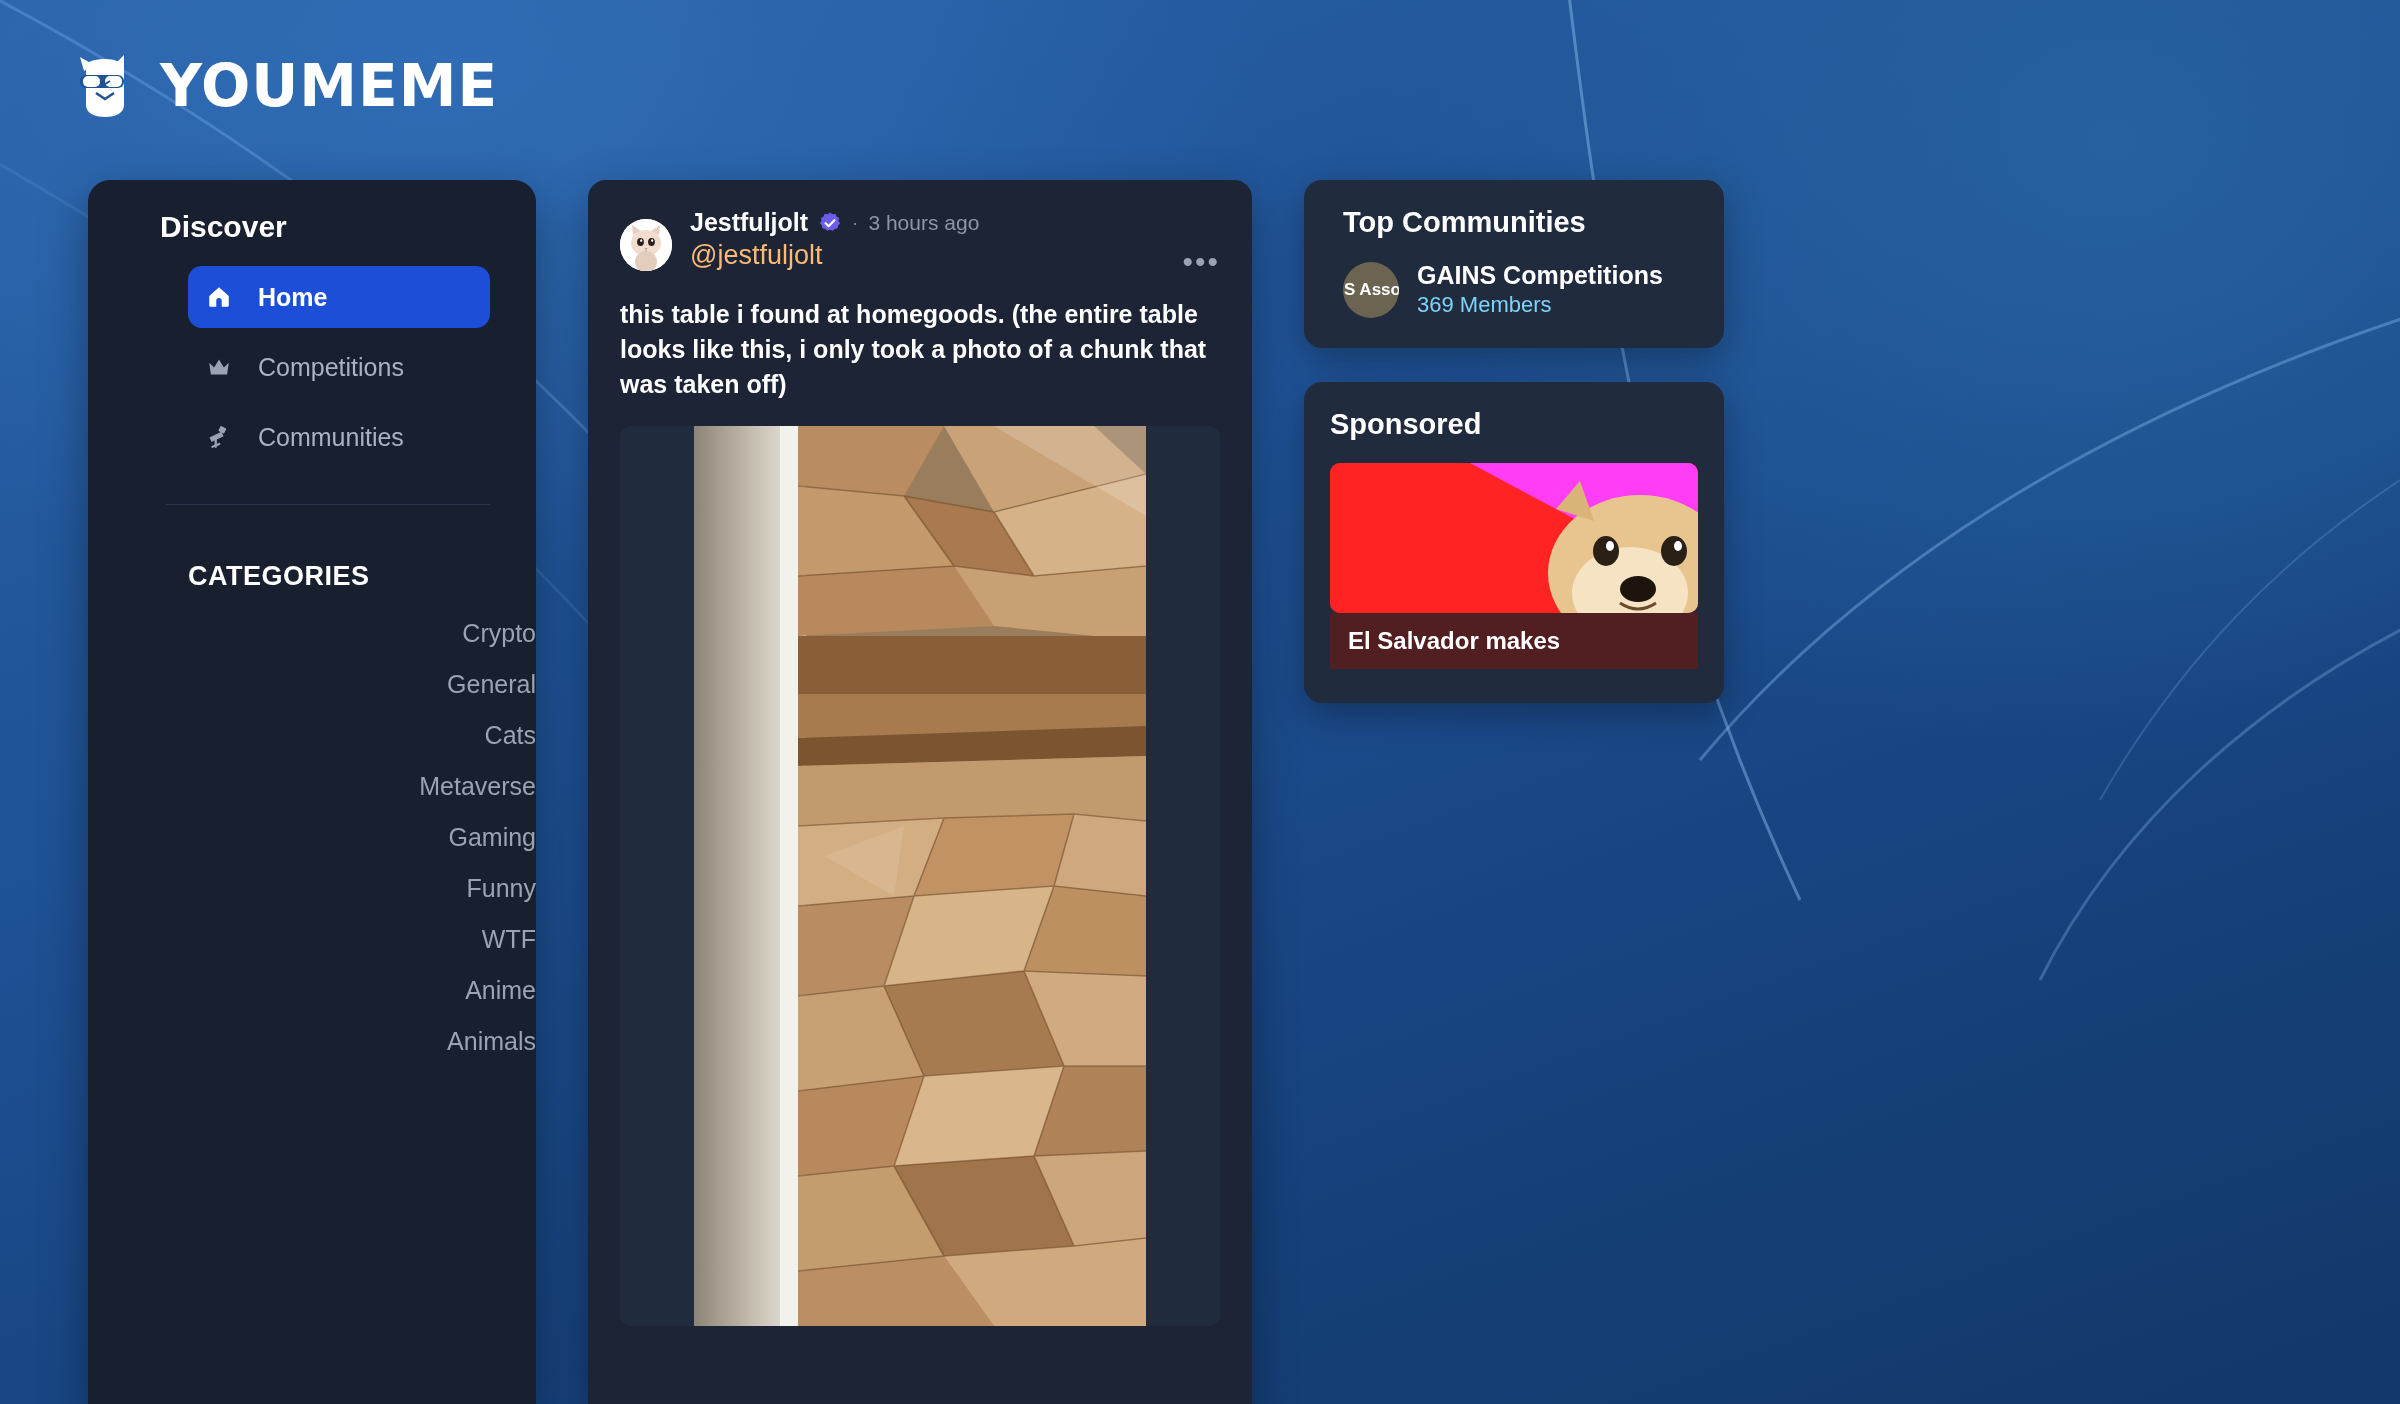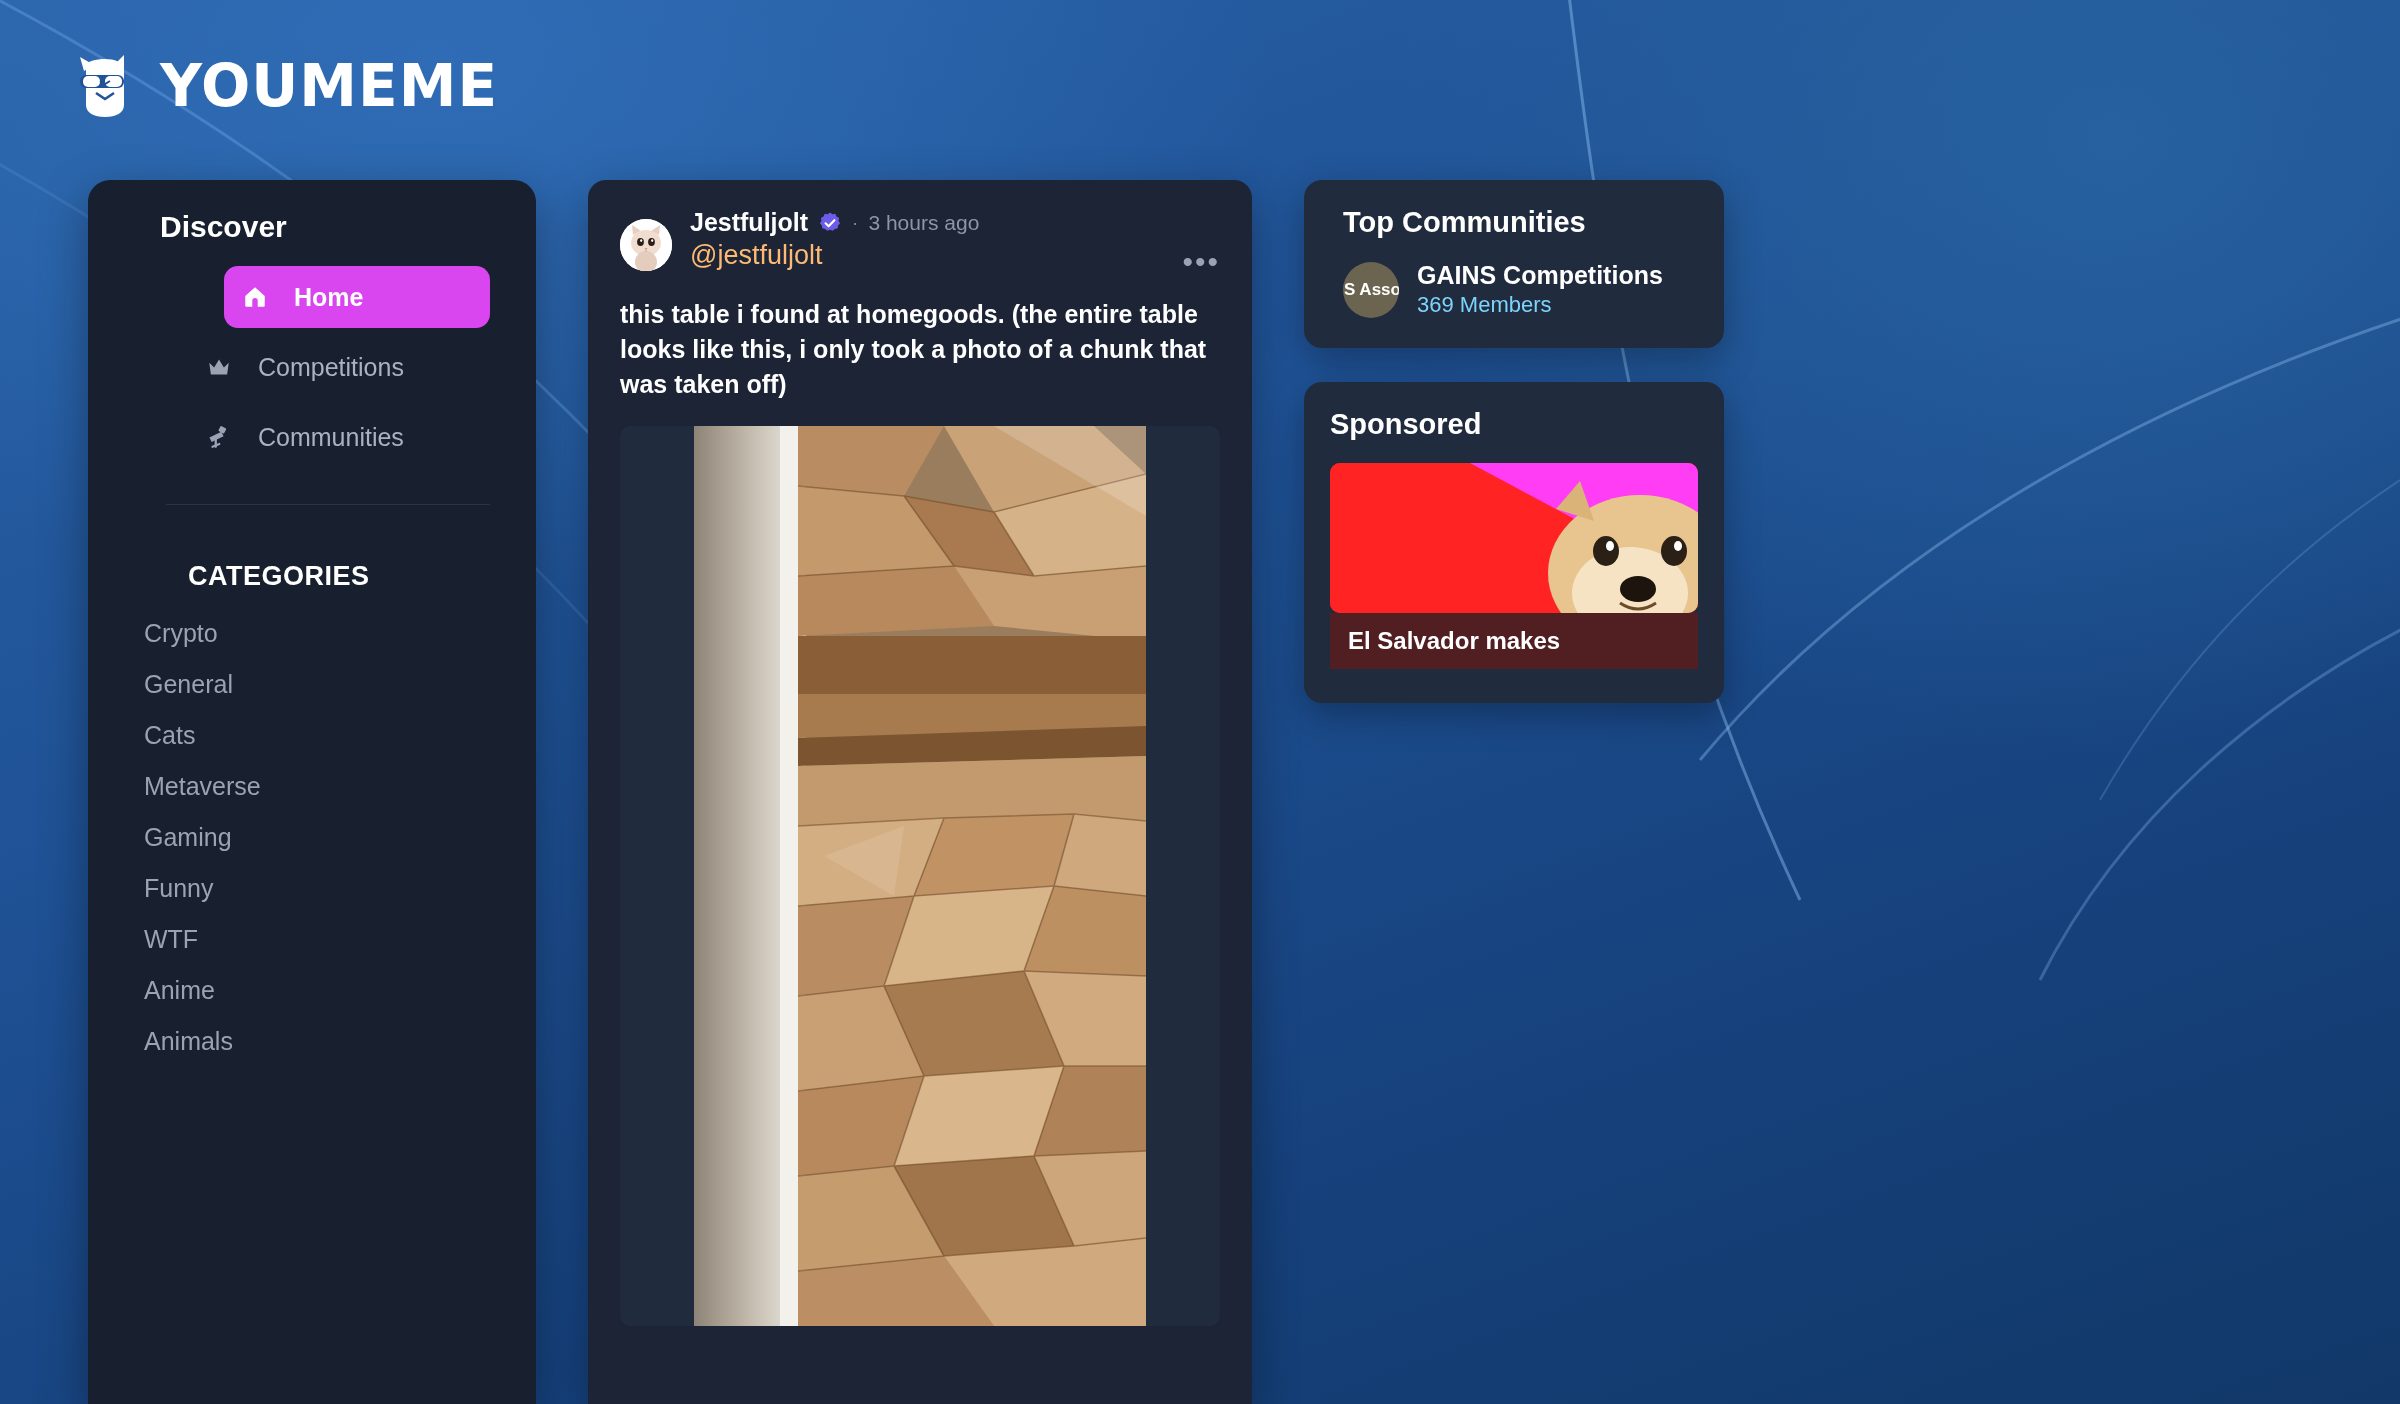--- a/index.html
+++ b/index.html
@@ -57,36 +57,36 @@
   .sb-title {
     color:#ffffff; font-size:30px; font-weight:bold;
     padding:0 0 0 72px; margin-bottom:22px;
   }
   .nav { padding:0 46px 0 100px; }
   .nav-item {
     display:flex; align-items:center; gap:26px;
     height:62px; padding:0 18px;
     border-radius:14px; margin-bottom:8px;
   }
-  .nav-item.active { background:#d946ef;margin-left:36px; }
+  .nav-item.active { background:#1d4ed8; }
   .nav-ico { width:26px; height:26px; flex:0 0 26px; display:flex; align-items:center; justify-content:center; }
   .nav-label { font-size:25px; color:#aab2c2; }
   .nav-item.active .nav-label { color:#ffffff; font-weight:bold; }
 
   .sb-divider {
     height:1px; background:#2b3448;
     margin:36px 46px 0 78px;
   }
 
   .cat-title {
     color:#ffffff; font-size:27px; font-weight:bold;
     letter-spacing:.5px;
     padding:0 0 0 100px; margin-top:56px; margin-bottom:16px;
   }
-  .cat-list { padding:0 0 0 56px; }
+  .cat-list { padding:0 0 0 96px;text-align:right; }
   .cat-item {
     font-size:25px; color:#9aa3b4;
     padding:11px 0;
   }
 
   
   .feed { width:664px; flex:0 0 664px; padding-top:0; }
   .post {
     background:#1c2435;
     border-radius:18px 18px 0 0;

